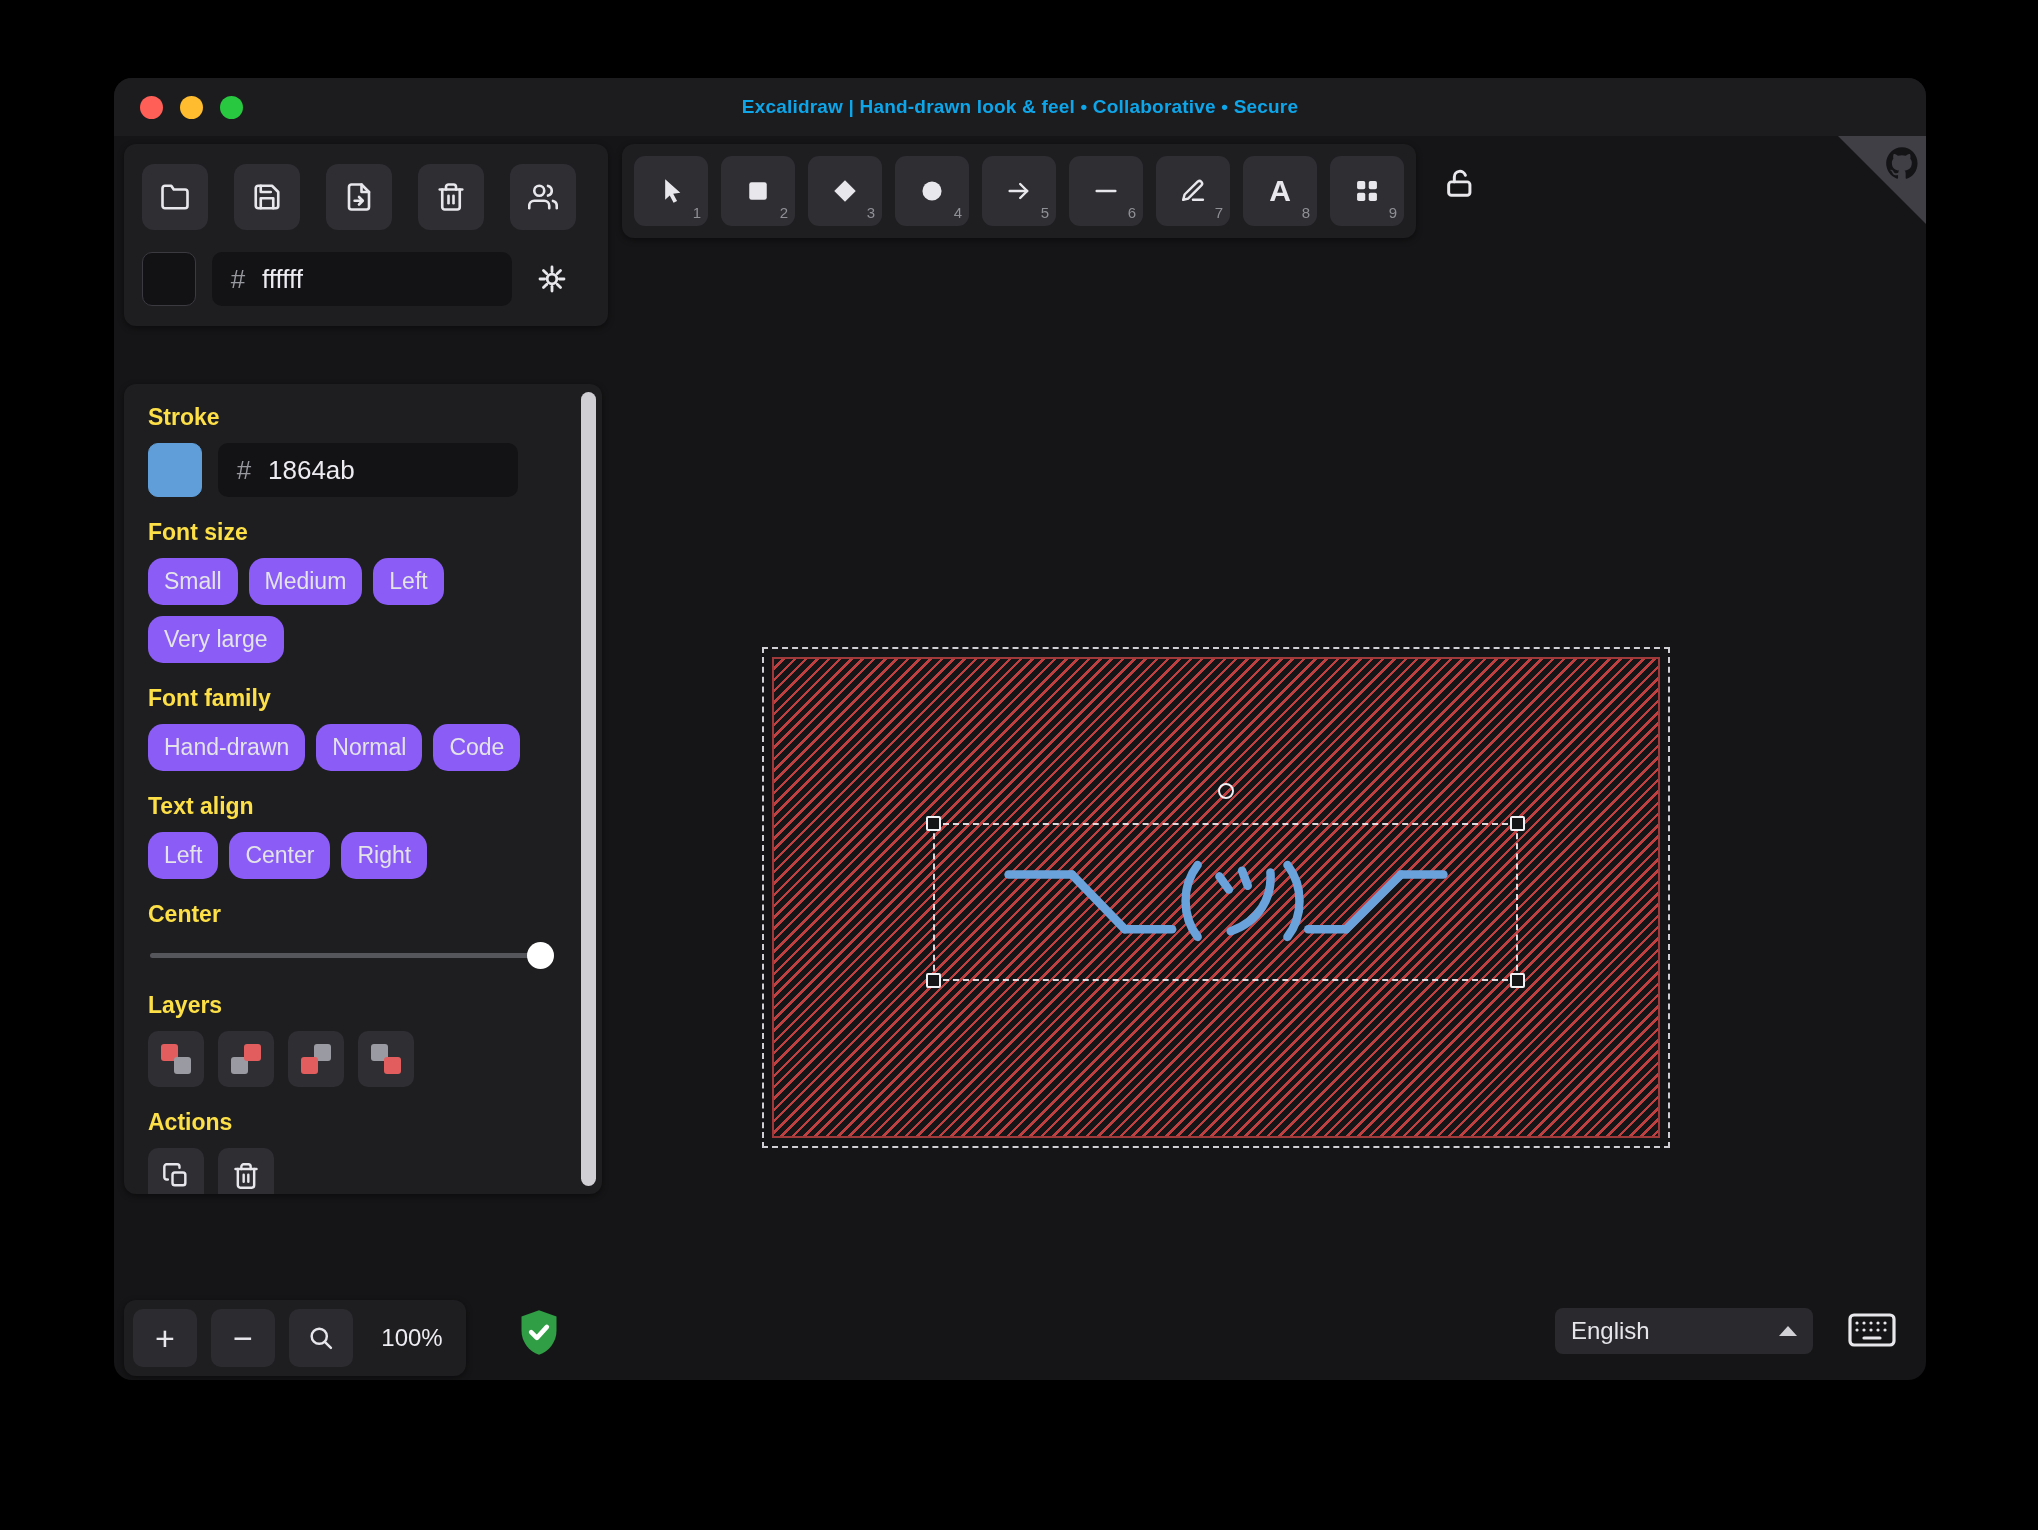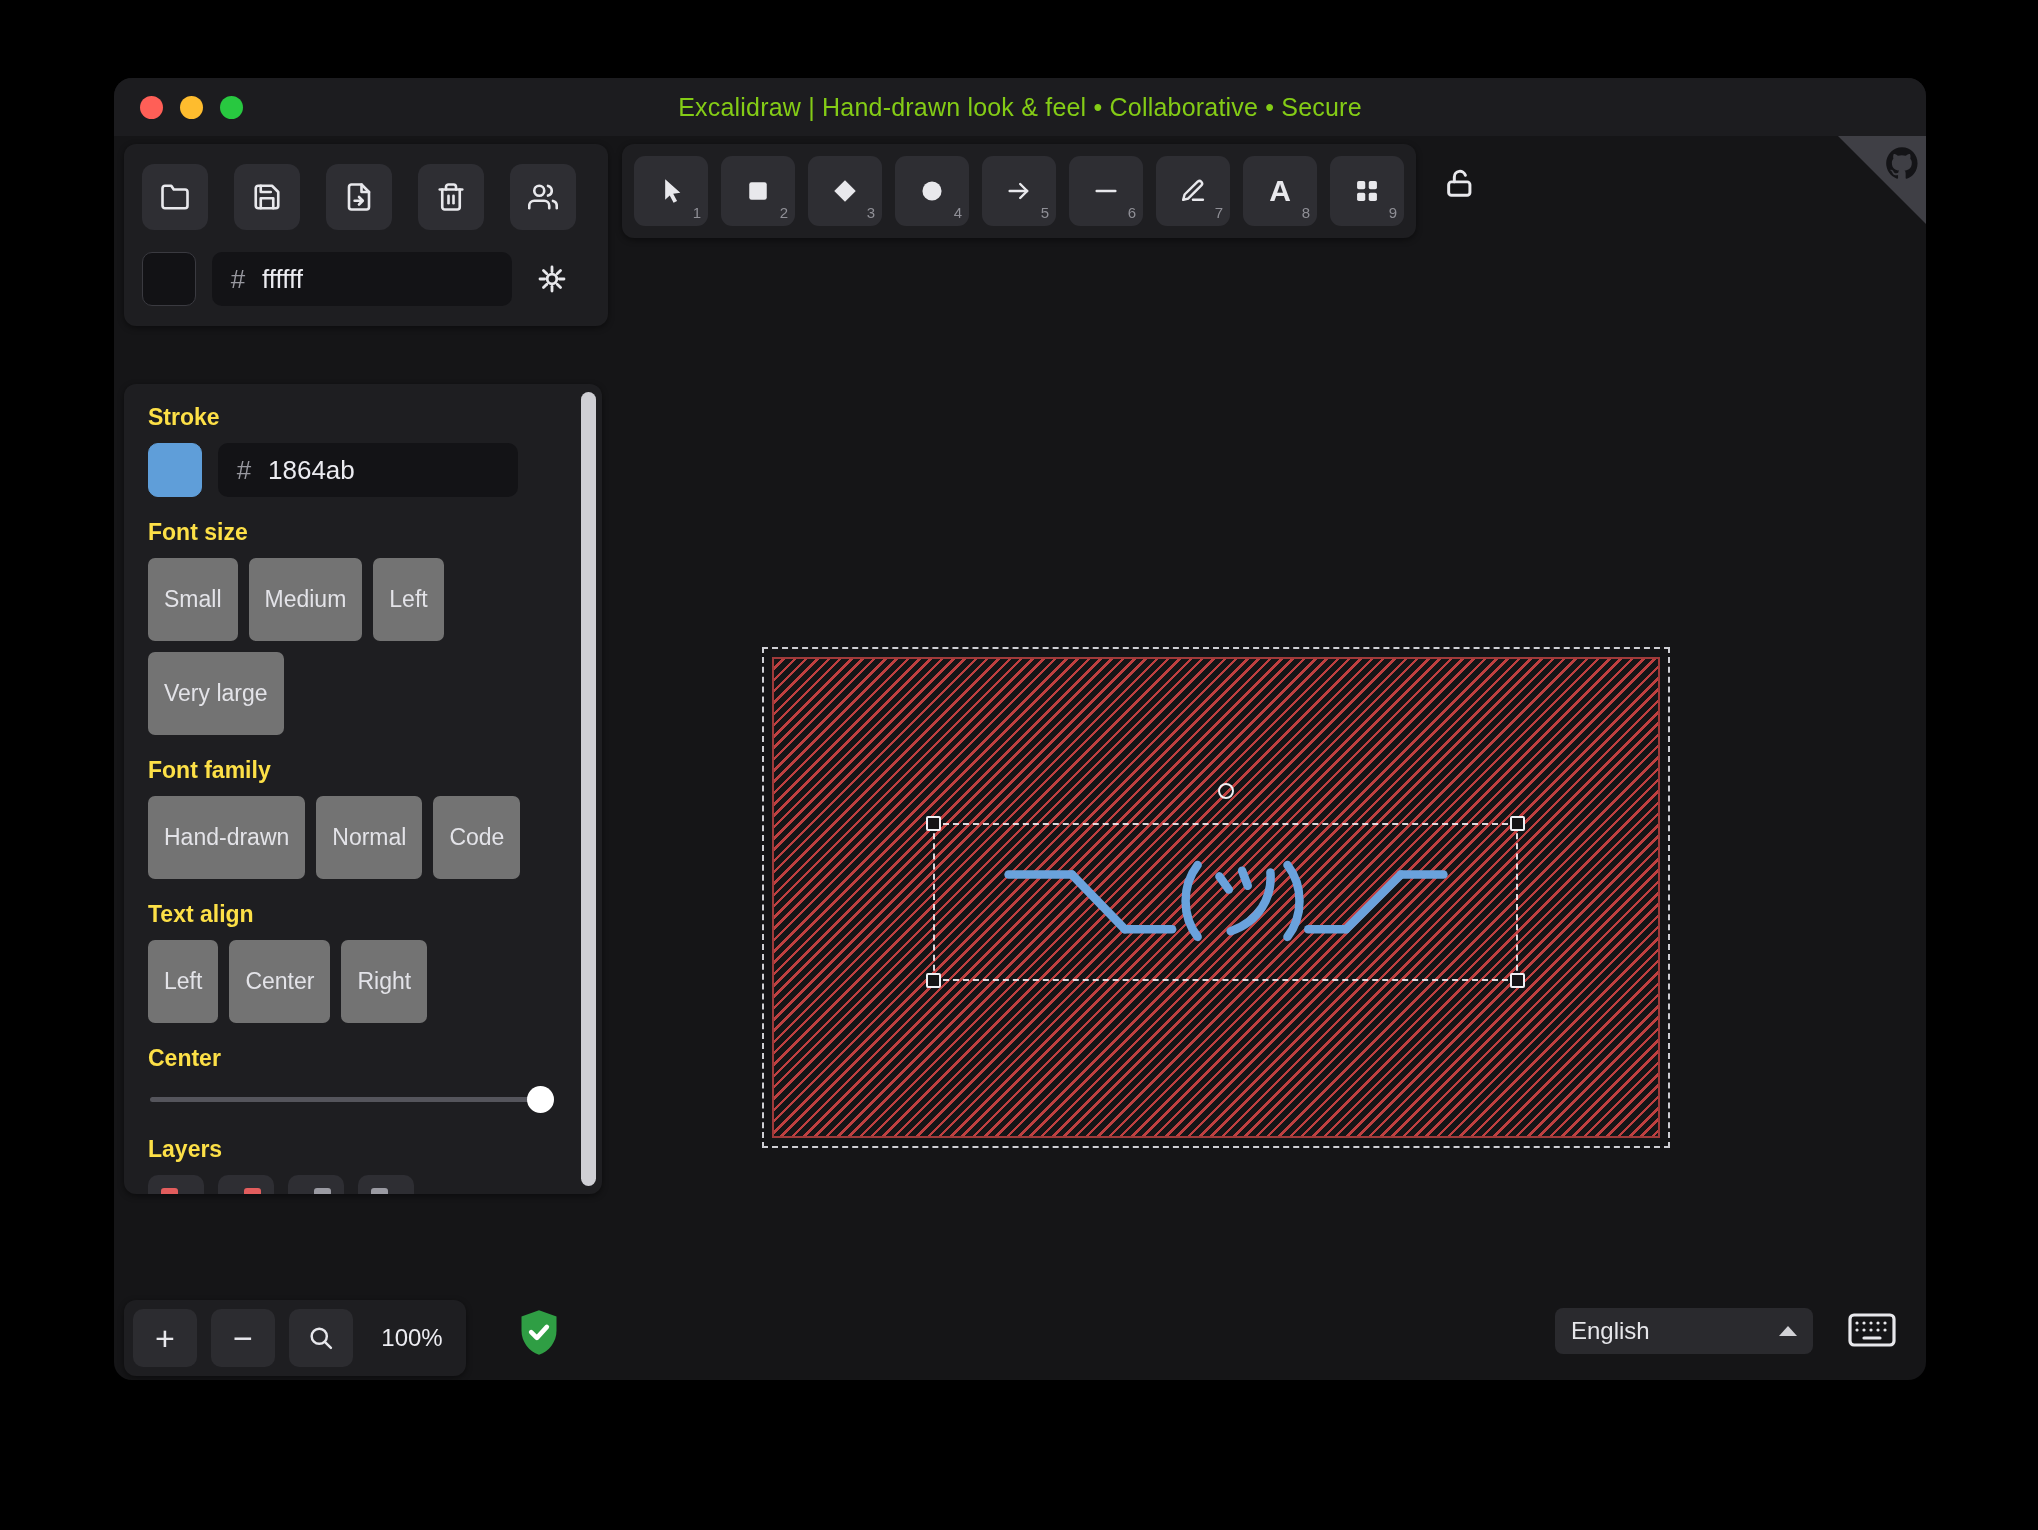--- a/index.html
+++ b/index.html
@@ -18,21 +18,21 @@
   .titlebar {
     position:absolute; top:0; left:0; right:0; height:58px;
     background:#1c1c1f; display:flex; align-items:center; justify-content:center;
     z-index:6;
   }
   .lights { position:absolute; left:26px; top:0; height:100%; display:flex; align-items:center; gap:17px; }
   .light { width:23px; height:23px; border-radius:50%; display:inline-block; }
   .light.red    { background:#ff5f57; }
   .light.yellow { background:#febc2e; }
   .light.green  { background:#28c840; }
-  .title { font-size:25px; font-weight:400; color:#84cc16; letter-spacing:.2px; }
+  .title { font-size:19px; font-weight:700; color:#0ea5e9; letter-spacing:.2px; }
 
   
   .island {
     position:absolute; background:#1e1e21; border-radius:12px;
     box-shadow:0 2px 6px rgba(0,0,0,.45); z-index:5;
   }
   .top-left { left:10px; top:66px; width:484px; padding:20px 18px; }
   .btn-row { display:flex; gap:26px; }
   .tool-btn {
     width:66px; height:66px; border-radius:12px; background:#2e2e33;
@@ -68,22 +68,22 @@
   }
   .octocat { position:absolute; top:-80px; right:5px; width:38px; height:38px; fill:#141417; }
 
   
   .side-panel { left:10px; top:306px; width:478px; height:810px; padding:20px 46px 20px 24px; overflow:hidden; }
   .scrollbar { position:absolute; right:6px; top:8px; bottom:8px; width:15px; border-radius:8px; background:#cfcfd4; cursor:pointer; }
   .prop-heading { margin:22px 0 12px; font-size:23px; color:#fde047; font-weight:700; }
   .prop-heading.first { margin-top:0; }
   .opt-row { display:flex; flex-wrap:wrap; gap:11px; }
   .opt-btn {
-    background:#737373; color:#e3e3e8; border:none; border-radius:7px;
-    font-size:23px; padding:28px 16px; cursor:pointer; font-family:"Liberation Sans", sans-serif;
+    background:#8b5cf6; color:#e3e3e8; border:none; border-radius:15px;
+    font-size:23px; padding:10px 16px; cursor:pointer; font-family:"Liberation Sans", sans-serif;
   }
   .slider { position:relative; height:30px; margin:12px 2px 2px; cursor:pointer; }
   .slider-track { position:absolute; left:0; right:0; top:13px; height:5px; border-radius:3px; background:#55555c; }
   .slider-knob { position:absolute; right:0; top:2px; width:27px; height:27px; border-radius:50%; background:#ffffff; cursor:grab; }
   .icon-row { display:flex; gap:14px; }
   .sq-btn { width:56px; height:56px; border-radius:10px; background:#2e2e33; border:none; position:relative; display:flex; align-items:center; justify-content:center; cursor:pointer; padding:0; }
   .layer-ic { position:relative; width:30px; height:30px; }
   .layer-ic span { position:absolute; width:17px; height:17px; border-radius:3px; }
   .lr1 .b { left:0; top:0; background:#e25d5d; }   .lr1 .f { right:0; bottom:0; background:#9a9aa2; }
   .lr2 .b { left:0; bottom:0; background:#9a9aa2; }.lr2 .f { right:0; top:0; background:#e25d5d; }

